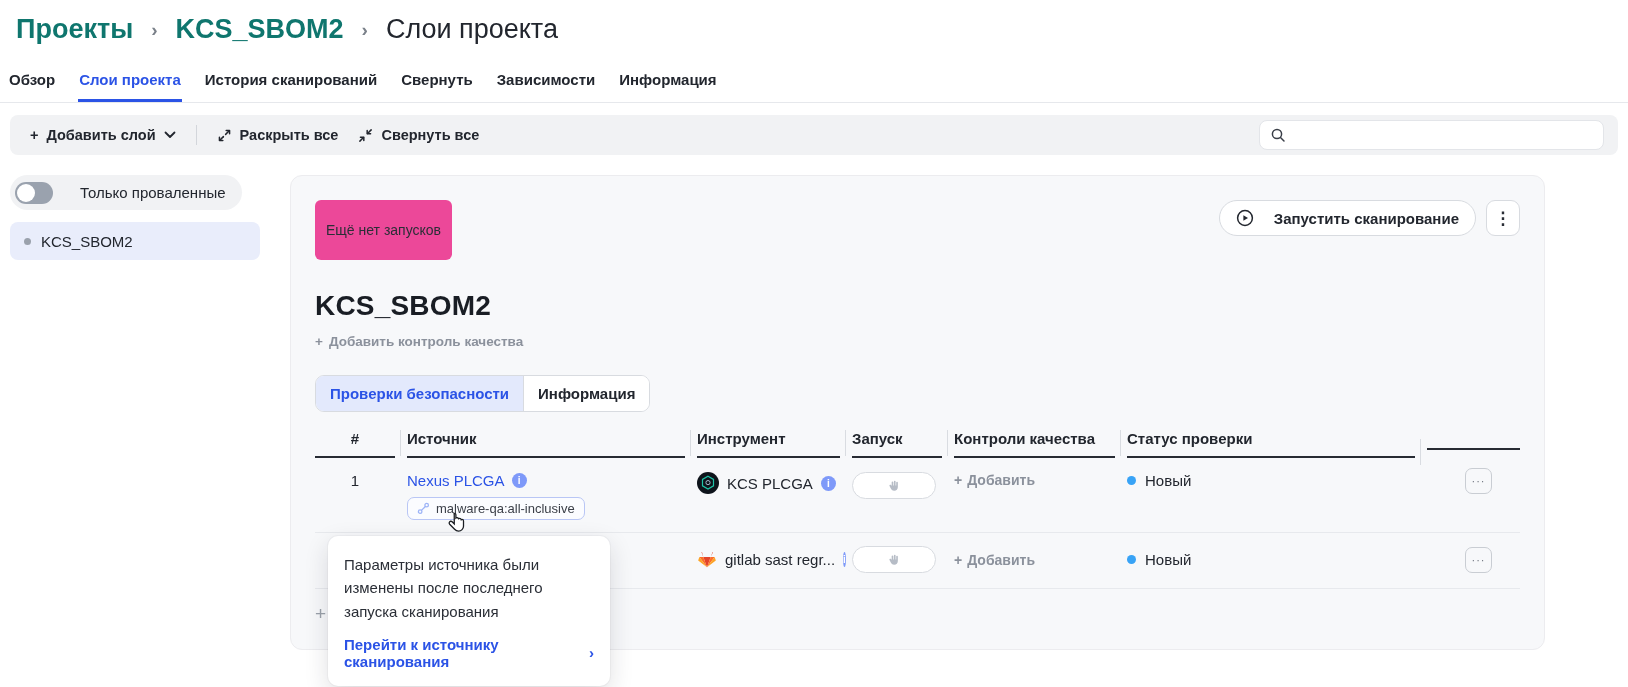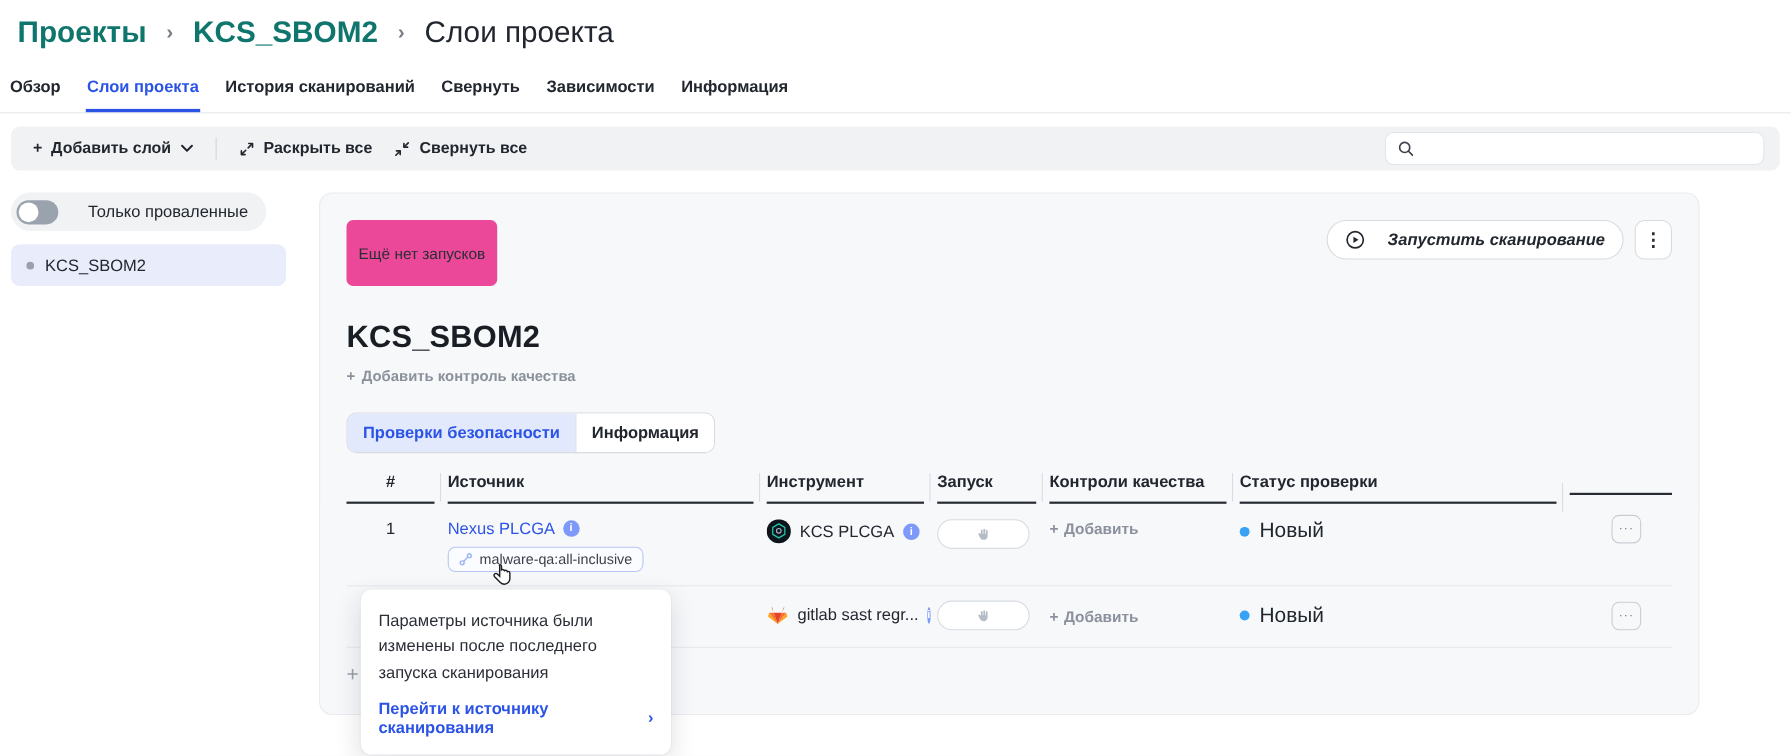--- a/index.html
+++ b/index.html
@@ -35,21 +35,21 @@
   .switch .knob { position:absolute; left:2px; top:2px; width:18px; height:18px; border-radius:50%; background:#fff; }
   .failed-toggle .lbl { font-size:15px; color:#22262e;margin-left:17px; }
   .side-item { margin-top:12px; width:250px; height:38px; background:#e9edfb; border-radius:8px; display:flex; align-items:center; gap:10px; padding:0 14px; cursor:pointer; }
   .side-item .dot { width:7px; height:7px; border-radius:50%; background:#9aa1ac; }
   .side-item .lbl { font-size:15px; color:#22262e; }
 
   
   .card { position:relative; width:1255px; min-height:420px; background:#f7f8fa; border:1px solid #ececef; border-radius:12px; padding:24px; }
   .badge { display:inline-block; background:#ec4899; color:#2a2e36; font-size:14px; border-radius:6px; padding:22px 11px; }
   .card-actions { position:absolute; top:24px; right:24px; display:flex; gap:10px; }
-  .run-btn { display:flex; align-items:center; gap:20px; background:#fff; border:1px solid #d8dbe0; border-radius:18px; height:36px; padding:0 16px; font-size:15px; font-weight:600; color:#22262e; cursor:pointer;font-style:italic; }
+  .run-btn { display:flex; align-items:center; gap:20px; background:#fff; border:1px solid #d8dbe0; border-radius:18px; height:36px; padding:0 16px; font-size:15px; font-weight:600; color:#22262e; cursor:pointer; }
   .kebab-btn { width:34px; height:36px; background:#fff; border:1px solid #d8dbe0; border-radius:9px; display:flex; align-items:center; justify-content:center; font-size:17px; font-weight:700; color:#2a2e36; cursor:pointer; }
   .card-title { margin-top:30px; font-size:28px; font-weight:800; color:#191d24; letter-spacing:.2px; }
   .add-qc { margin-top:12px; display:flex; align-items:center; gap:6px; color:#8b919c; font-size:13.5px; font-weight:700; cursor:pointer; }
 
   .segmented { margin-top:26px; display:inline-flex; border:1px solid #d8dbe0; border-radius:9px; overflow:hidden; background:#fff; }
   .seg { padding:9px 14px; font-size:15px; font-weight:600; cursor:pointer; }
   .seg.active { background:#e3e9fc; color:#2b53e6; }
   .seg.inactive { background:#fff; color:#22262e; border-left:1px solid #d8dbe0; }
 
   
@@ -65,21 +65,21 @@
   .row2 { padding:13px 0 15px; }
   .num { font-size:15px; color:#22262e; }
   .srclink { display:inline-flex; align-items:center; gap:7px; }
   .srclink a { color:#2b53e6; font-size:15px; text-decoration:none; cursor:pointer; }
   .info-i { width:15px; height:15px; border-radius:50%; background:#7e99f9; color:#fff; font-size:10px; font-weight:700; display:inline-flex; align-items:center; justify-content:center; font-style:normal; cursor:pointer; }
   .info-i.dark { background:#3c5cf0; }
   .tag { margin-top:7px; display:inline-flex; align-items:center; gap:6px; border:1px solid #b9c6f5; background:#fbfcff; border-radius:7px; padding:3px 9px; font-size:13px; color:#3c4049; }
   .toolcell { display:flex; align-items:center; gap:8px; font-size:15px; color:#22262e; white-space:nowrap; }
   .pill-toggle { width:84px; height:27px; background:#fff; border:1px solid #d8dbe0; border-radius:14px; display:flex; align-items:center; justify-content:center; cursor:pointer; }
   .addctl { display:flex; align-items:center; gap:5px; color:#8b919c; font-size:14px; font-weight:700; cursor:pointer; }
-  .status { display:flex; align-items:center; gap:9px; font-size:19px; color:#22262e;text-align:right; }
+  .status { display:flex; align-items:center; gap:9px; font-size:15px; color:#22262e;text-align:right; }
   .status .sdot { width:9px; height:9px; border-radius:50%; background:#38a3f6; }
   .more-btn { width:27px; height:26px; border:1px solid #c9cdd3; border-radius:7px; background:transparent; color:#6f757f; display:flex; align-items:center; justify-content:center; font-size:11px; letter-spacing:1px; cursor:pointer; justify-self:end; margin-right:28px; }
   .add-row { margin-top:14px; color:#9aa0a9; font-size:19px; font-weight:400; width:20px; cursor:pointer; }
 
   
   .tooltip { position:absolute; left:328px; top:536px; width:282px; background:#fff; border-radius:10px; box-shadow:0 8px 24px rgba(25,30,40,.14), 0 0 0 1px rgba(25,30,40,.03); padding:17px 16px 16px; z-index:10; }
   .tooltip .msg { font-size:15px; line-height:1.55; color:#2a2e36; }
   .tooltip .go { margin-top:13px; display:flex; align-items:center; gap:9px; color:#2b53e6; font-size:15px; font-weight:600; cursor:pointer; }
   .cursor { position:absolute; left:446px; top:511px; z-index:20; pointer-events:none; }
 

